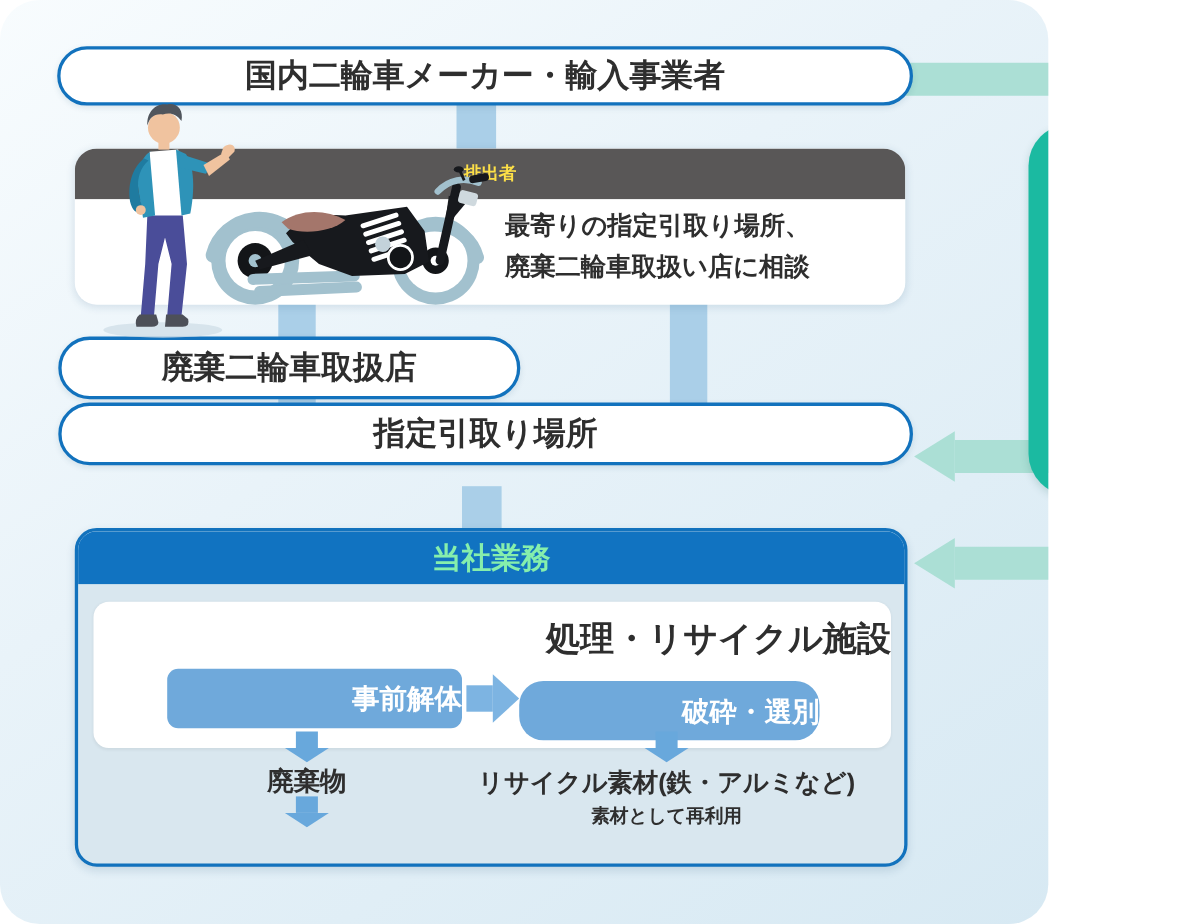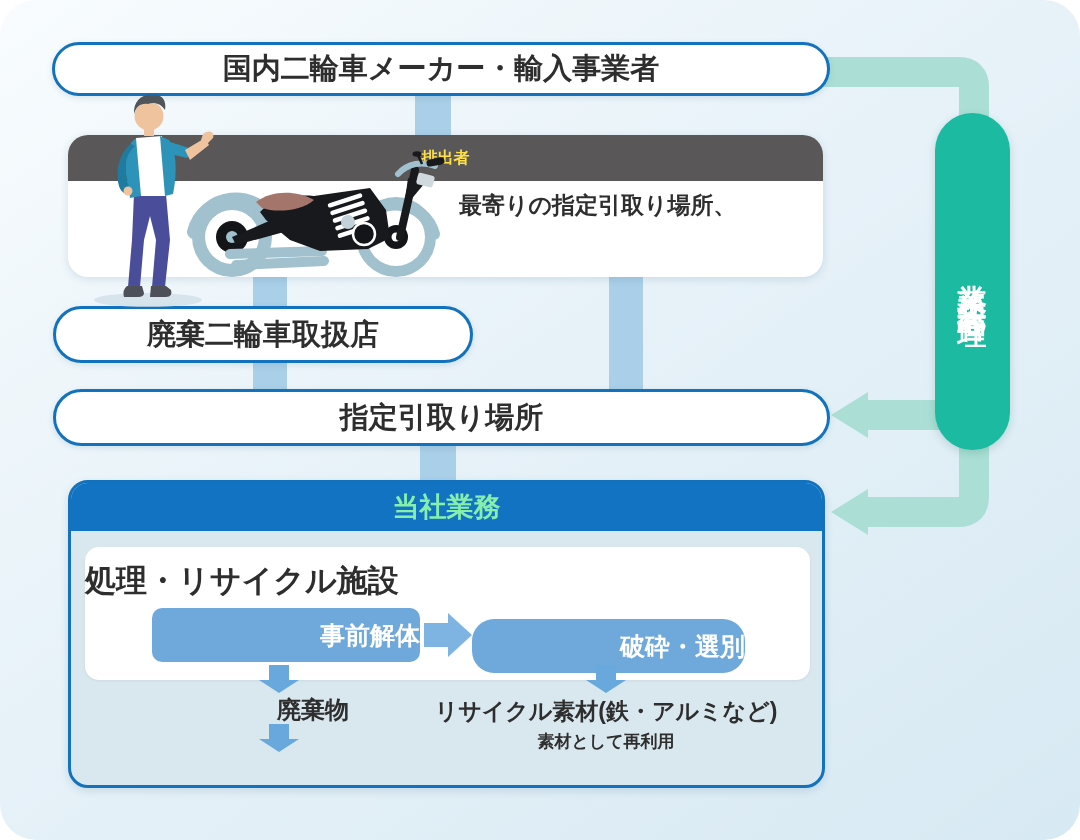--- a/index.html
+++ b/index.html
@@ -11,21 +11,21 @@
     --process:#6fa9db;
     --teal:#1bbaa1;
     --teal-light:#abdfd5;
     --gray-header:#595757;
     --company-bg:#d9e7ef;
     --text:#2e2e2e;
   }
   *{box-sizing:border-box;margin:0;padding:0;}
   body{margin:0;background:#fff;font-family:"Liberation Sans","DejaVu Sans",sans-serif;color:var(--text);}
   .canvas{
-    position:relative;width:1080px;height:840px;border-radius:36px;overflow:hidden;
+    position:relative;width:953px;height:840px;border-radius:36px;overflow:hidden;
     background:linear-gradient(145deg,#f8fcfe 0%,#e9f3f9 40%,#d7e9f3 100%);
   }
   
   .connector{position:absolute;background:var(--connector);z-index:1;}
   .teal-path{position:absolute;left:0;top:0;z-index:1;}
   
   .pill{
     position:absolute;background:#fff;border:3px solid var(--border-blue);
     display:flex;align-items:center;justify-content:center;
     font-weight:bold;font-size:28px;color:var(--text);z-index:2;
@@ -48,21 +48,21 @@
     box-shadow:0 3px 8px rgba(20,70,110,.14);
   }
   .company-header{
     height:48px;background:var(--accent);color:#86efac;font-weight:bold;font-size:27px;
     display:flex;align-items:center;justify-content:center;
   }
   .facility{
     position:absolute;left:14px;top:64px;width:725px;height:133px;border-radius:14px;background:#fff;
     box-shadow:0 1px 3px rgba(0,0,0,.06);
   }
-  .facility-title{margin-top:13px;text-align:left;font-weight:bold;font-size:31px;}
+  .facility-title{margin-top:13px;text-align:right;font-weight:bold;font-size:31px;}
   .process-box{
     position:absolute;height:54px;border-radius:10px;background:var(--process);
     display:flex;align-items:center;justify-content:flex-end;color:#fff;font-weight:bold;font-size:25px;
   }
   
   .down-arrow{position:absolute;width:40px;height:28px;}
   .down-arrow::before{content:"";position:absolute;left:10px;top:0;width:20px;height:15px;background:var(--flow-arrow);}
   .down-arrow::after{content:"";position:absolute;left:0;top:15px;width:0;height:0;
     border-left:20px solid transparent;border-right:20px solid transparent;border-top:13px solid var(--flow-arrow);}
   .right-arrow{position:absolute;left:353px;top:130px;width:48px;height:44px;}
@@ -104,20 +104,21 @@
   <div class="pill" style="left:52px;top:42px;width:778px;height:54px;border-radius:28px;font-size:29px;">
     <span>国内二輪車メーカー・輸入事業者</span>
   </div>
 
   <div class="discharger">
     <div class="discharger-header">
       <span>排出者</span>
     </div>
     <div class="discharger-note">
       <div>最寄りの指定引取り場所、</div>
+      <div>廃棄二輪車取扱い店に相談</div>
     </div>
   </div>
 
   <div class="illus" style="left:172px;top:150px;width:276px;height:128px;">
     <svg width="276" height="128" viewBox="0 0 276 128">
 
       <circle cx="60" cy="87" r="40" fill="#a2c1ce"></circle>
       <circle cx="60" cy="87" r="27" fill="#ffffff"></circle>
       <circle cx="60" cy="87" r="16" fill="#131518"></circle>
       <circle cx="60" cy="87" r="6" fill="#a2c1ce"></circle>
@@ -181,21 +182,21 @@
       <rect x="58" y="36" width="10" height="10" fill="#f0c39f"></rect>
       <circle cx="63" cy="26" r="14.5" fill="#f0c39f"></circle>
       <path d="M48,24 C47,11 57,3 66,5 C75,3 81,10 79,20 C74,13 68,12 62,14 C54,13 50,17 48,24 Z" fill="#50555c"></path>
     </svg>
   </div>
 
   <div class="pill" style="left:53px;top:306px;width:420px;height:57px;border-radius:29px;font-size:29px;">
     <span>廃棄二輪車取扱店</span>
   </div>
 
-  <div class="pill" style="left:53px;top:389px;width:777px;height:57px;border-radius:29px;font-size:29px;">
+  <div class="pill" style="left:53px;top:366px;width:777px;height:57px;border-radius:29px;font-size:29px;">
     <span>指定引取り場所</span>
   </div>
 
   <div class="company">
     <div class="company-header">
       <span>当社業務</span>
     </div>
 
     <div class="facility">
       <div class="facility-title">処理・リサイクル施設</div>
@@ -203,21 +204,21 @@
 
     <div class="process-box" style="left:81px;top:125px;width:268px;">
       <span>事前解体</span>
     </div>
     <div class="right-arrow"></div>
     <div class="process-box" style="left:401px;top:136px;width:273px;border-radius:22px;">
       <span>破砕・選別</span>
     </div>
 
     <div class="down-arrow" style="left:188px;top:182px;"></div>
-    <div class="sub-label" style="left:138px;top:211px;width:140px;text-align:right;">廃棄物</div>
+    <div class="sub-label" style="left:138px;top:211px;width:140px;">廃棄物</div>
     <div class="down-arrow" style="left:188px;top:241px;"></div>
     <div class="sub-label" style="left:128px;top:269px;width:160px;margin-top:44px;">適正処理</div>
 
     <div class="down-arrow" style="left:515px;top:182px;"></div>
     <div class="sub-label" style="left:315px;top:213px;width:440px;font-size:23px;text-align:center;">リサイクル素材(鉄・アルミなど)</div>
     <div class="sub-label small" style="left:435px;top:247px;width:200px;">素材として再利用</div>
   </div>
 
   <div class="teal-pill">
     <div class="v-text">業務委託・管理</div>

